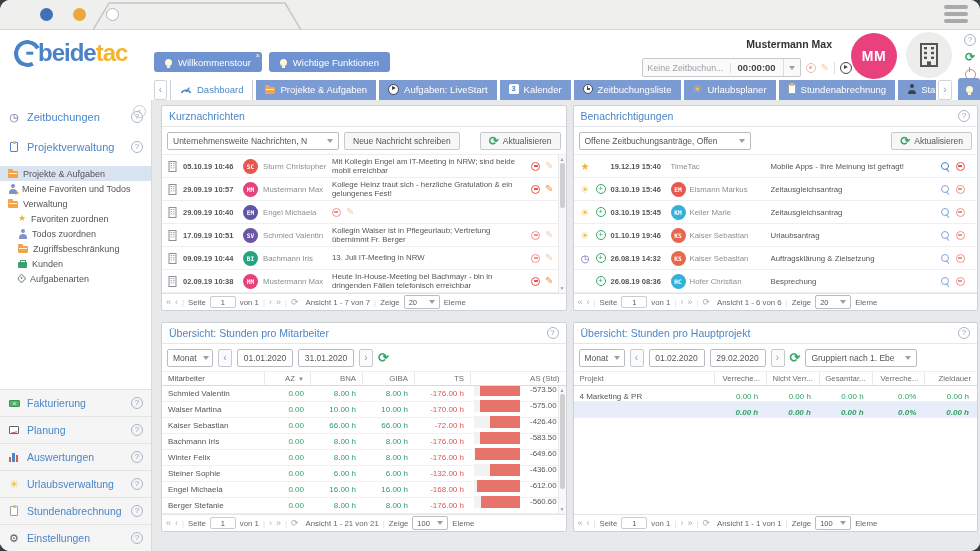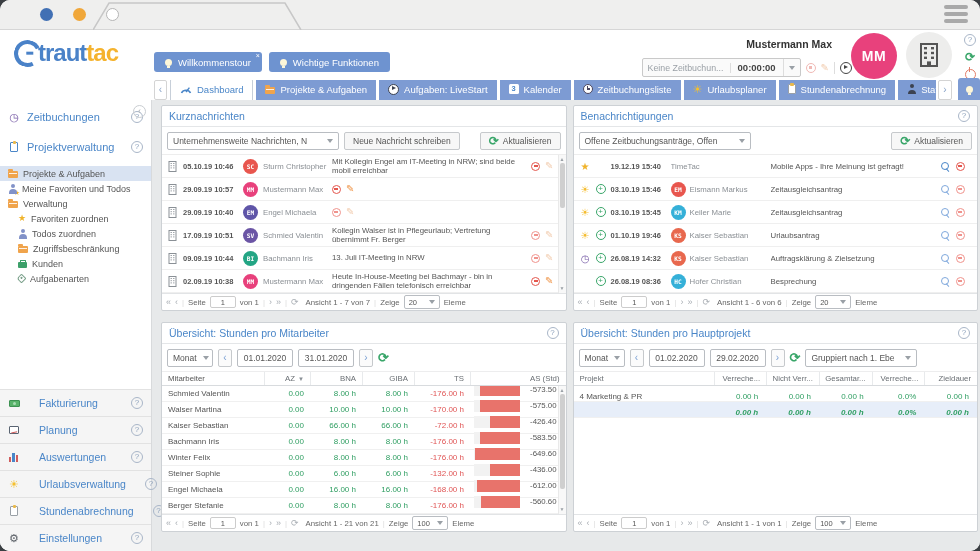--- a/index.html
+++ b/index.html
@@ -91,21 +91,21 @@
   .tree{margin-top:6px}
   .tree-item{display:flex;align-items:center;gap:5px;height:15px;padding-left:8px;font-size:9px;color:#555;white-space:nowrap}
   .tree-item.ind{padding-left:18px}
   .tree-item.sel{background:#d9e3f2}
   .star{color:#f0b32a;font-size:9px;line-height:9px}
   .ic-brief{width:9px;height:6px;background:#3da06a;border-radius:1px;position:relative;margin-top:3px}
   .ic-brief::before{content:'';position:absolute;top:-2.4px;left:2.4px;width:3.5px;height:2.4px;border:1px solid #3da06a;border-bottom:none;border-radius:1px 1px 0 0}
   .ic-tag{width:7px;height:7px;border:1.3px solid #7aa08a;border-radius:1px 1px 1px 3px;transform:rotate(45deg);position:relative}
   .ic-tag::after{content:'';position:absolute;left:1px;top:1px;width:1.6px;height:1.6px;border-radius:50%;background:#7aa08a}
   .sb-bottom{position:absolute;bottom:0;left:0;right:0}
-  .sb-acc{display:flex;align-items:center;gap:19px;height:27px;padding:0 8px;background:#f5f5f5;border-top:1px solid #e2e2e2;color:#4a86c8;font-size:10.5px}
+  .sb-acc{display:flex;align-items:center;gap:7px;height:27px;padding:0 8px;background:#f5f5f5;border-top:1px solid #e2e2e2;color:#4a86c8;font-size:10.5px}
   .sb-acc .help{margin-left:auto}
   .ic-money{width:11px;height:7px;background:#59b36a;border:1px solid #3d9152;border-radius:1px;position:relative}
   .ic-money::after{content:'';position:absolute;left:3.2px;top:1.2px;width:3px;height:3px;border-radius:50%;background:#a8dcb2}
   .ic-board{width:10px;height:8px;background:#fff;border:1.2px solid #5a6472;border-radius:1px;position:relative}
   .ic-board::after{content:'';position:absolute;left:1px;top:2.5px;width:6px;height:2px;border-bottom:1.4px solid #d05c5c;transform:rotate(-12deg)}
   .ic-bars{width:11px;height:9px;position:relative}
   .ic-bars::before{content:'';position:absolute;left:0;bottom:0;width:2.6px;height:5px;background:#d05c5c}
   .ic-bars::after{content:'';position:absolute;left:7.4px;bottom:0;width:2.6px;height:6.5px;background:#d05c5c}
   .ic-bars i{position:absolute;left:3.7px;bottom:0;width:2.6px;height:9px;background:#4a86c8}
   .gear{color:#5a5f66;font-size:11px;line-height:11px}
@@ -195,21 +195,21 @@
     <div class="burger">
         <span></span>
         <span></span>
         <span></span>
       </div>
   </div>
 
   <div class="header">
     <div class="logo">
       <span class="logo-c"></span>
-      <span class="logo-time">traut</span>
+      <span class="logo-time">beide</span>
       <span class="logo-tac">tac</span>
     </div>
     <div class="banners">
       <div class="banner">
         <span class="ic-bulb"></span>
         <span>Willkommenstour</span>
         <span class="banner-x">×</span>
       </div>
       <div class="banner">
         <span class="ic-bulb"></span>
@@ -445,20 +445,21 @@
                   <rect x="5.2" y="2" width="1.2" height="1" fill="#8a9096"></rect>
                   <rect x="2.6" y="4.2" width="1.2" height="1" fill="#8a9096"></rect>
                   <rect x="5.2" y="4.2" width="1.2" height="1" fill="#8a9096"></rect>
                   <rect x="2.6" y="6.4" width="1.2" height="1" fill="#8a9096"></rect>
                   <rect x="5.2" y="6.4" width="1.2" height="1" fill="#8a9096"></rect>
                 </svg>
               </span>
               <span class="msg-date">29.09.19 10:57</span>
               <span class="avatar" style="background: rgb(232, 65, 124);">MM</span>
               <span class="msg-name">Mustermann Max</span>
+              <span class="msg-text">Kollege Heinz traut sich - herzliche Gratulation &amp; ein gelungenes Fest!</span>
               <span class="ic-minus strong"></span>
               <span class="ic-pencil active">✎</span>
             </div>
 
             <div class="msg-row">
               <span class="bld">
                 <svg width="9" height="11" viewBox="0 0 9 11">
                   <rect x="1" y="0.5" width="7" height="10" fill="none" stroke="#8a9096" stroke-width="1"></rect>
                   <rect x="2.6" y="2" width="1.2" height="1" fill="#8a9096"></rect>
                   <rect x="5.2" y="2" width="1.2" height="1" fill="#8a9096"></rect>

